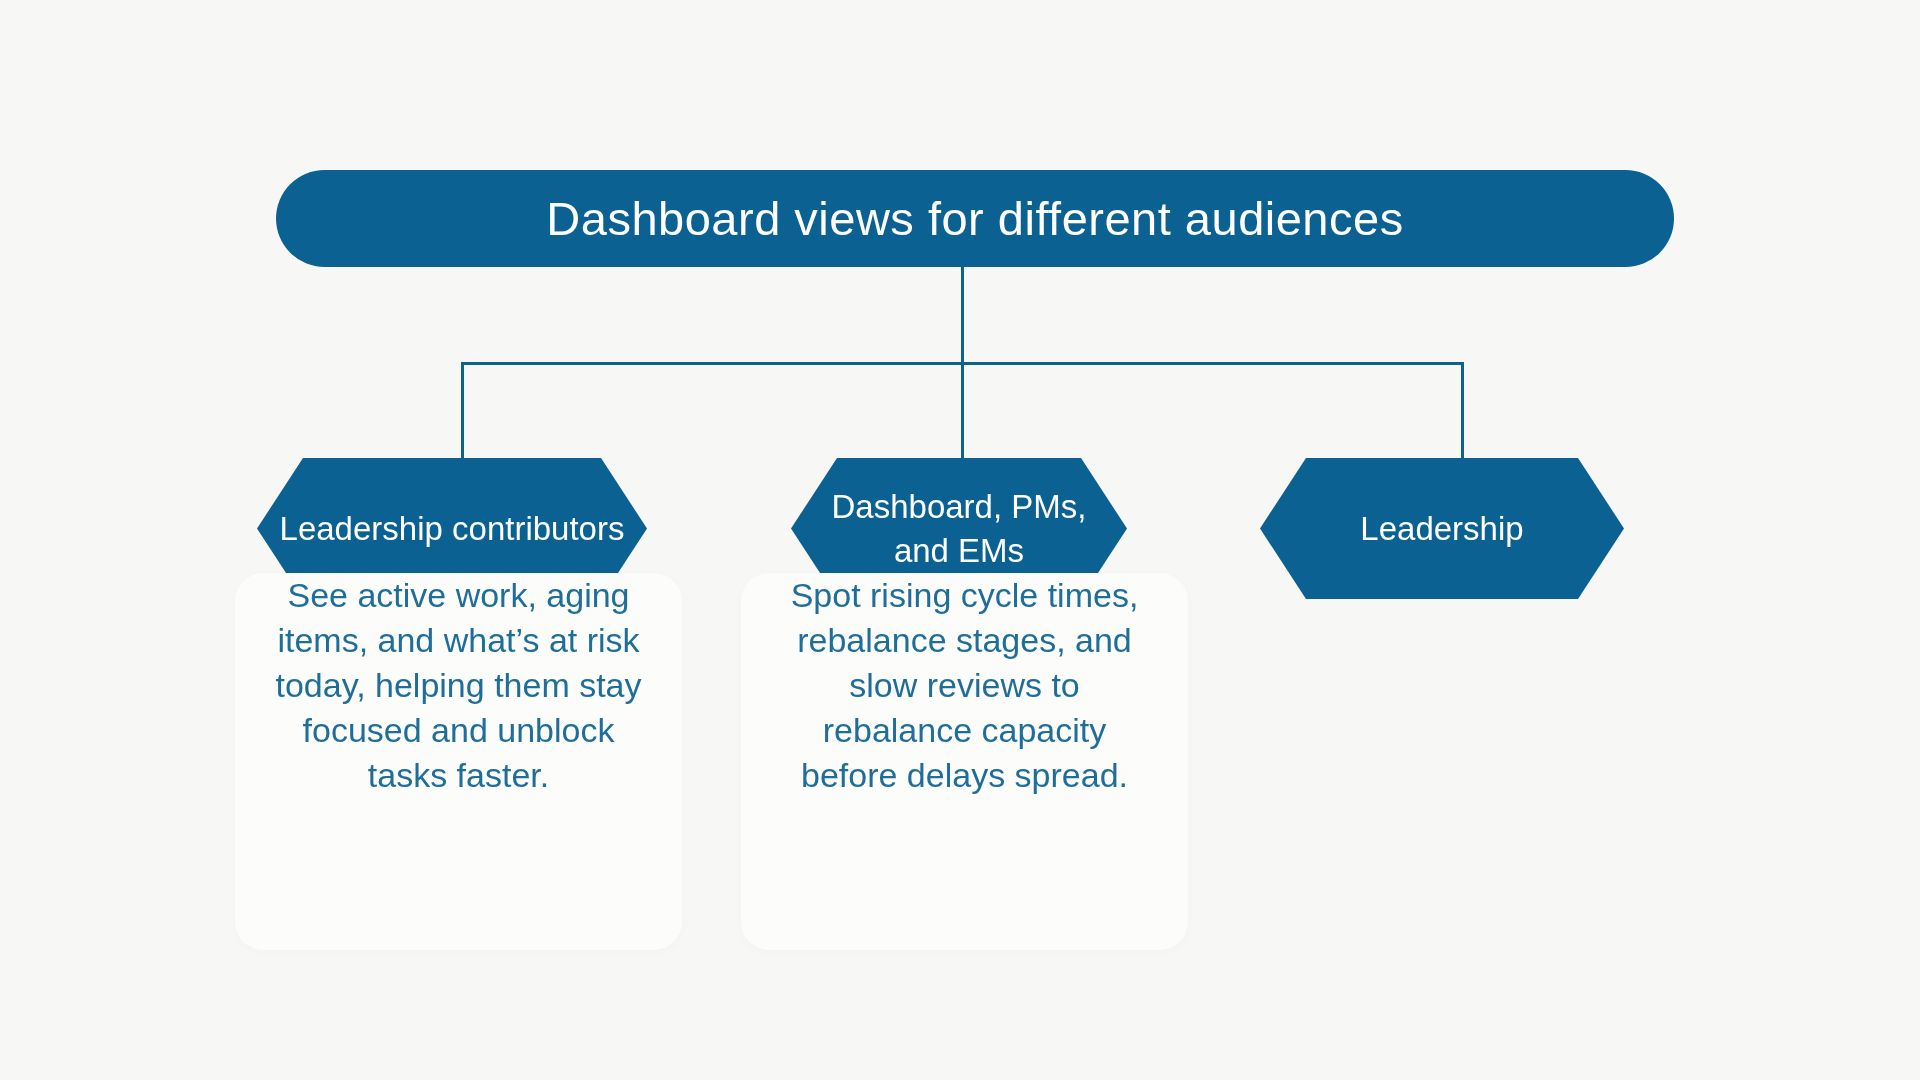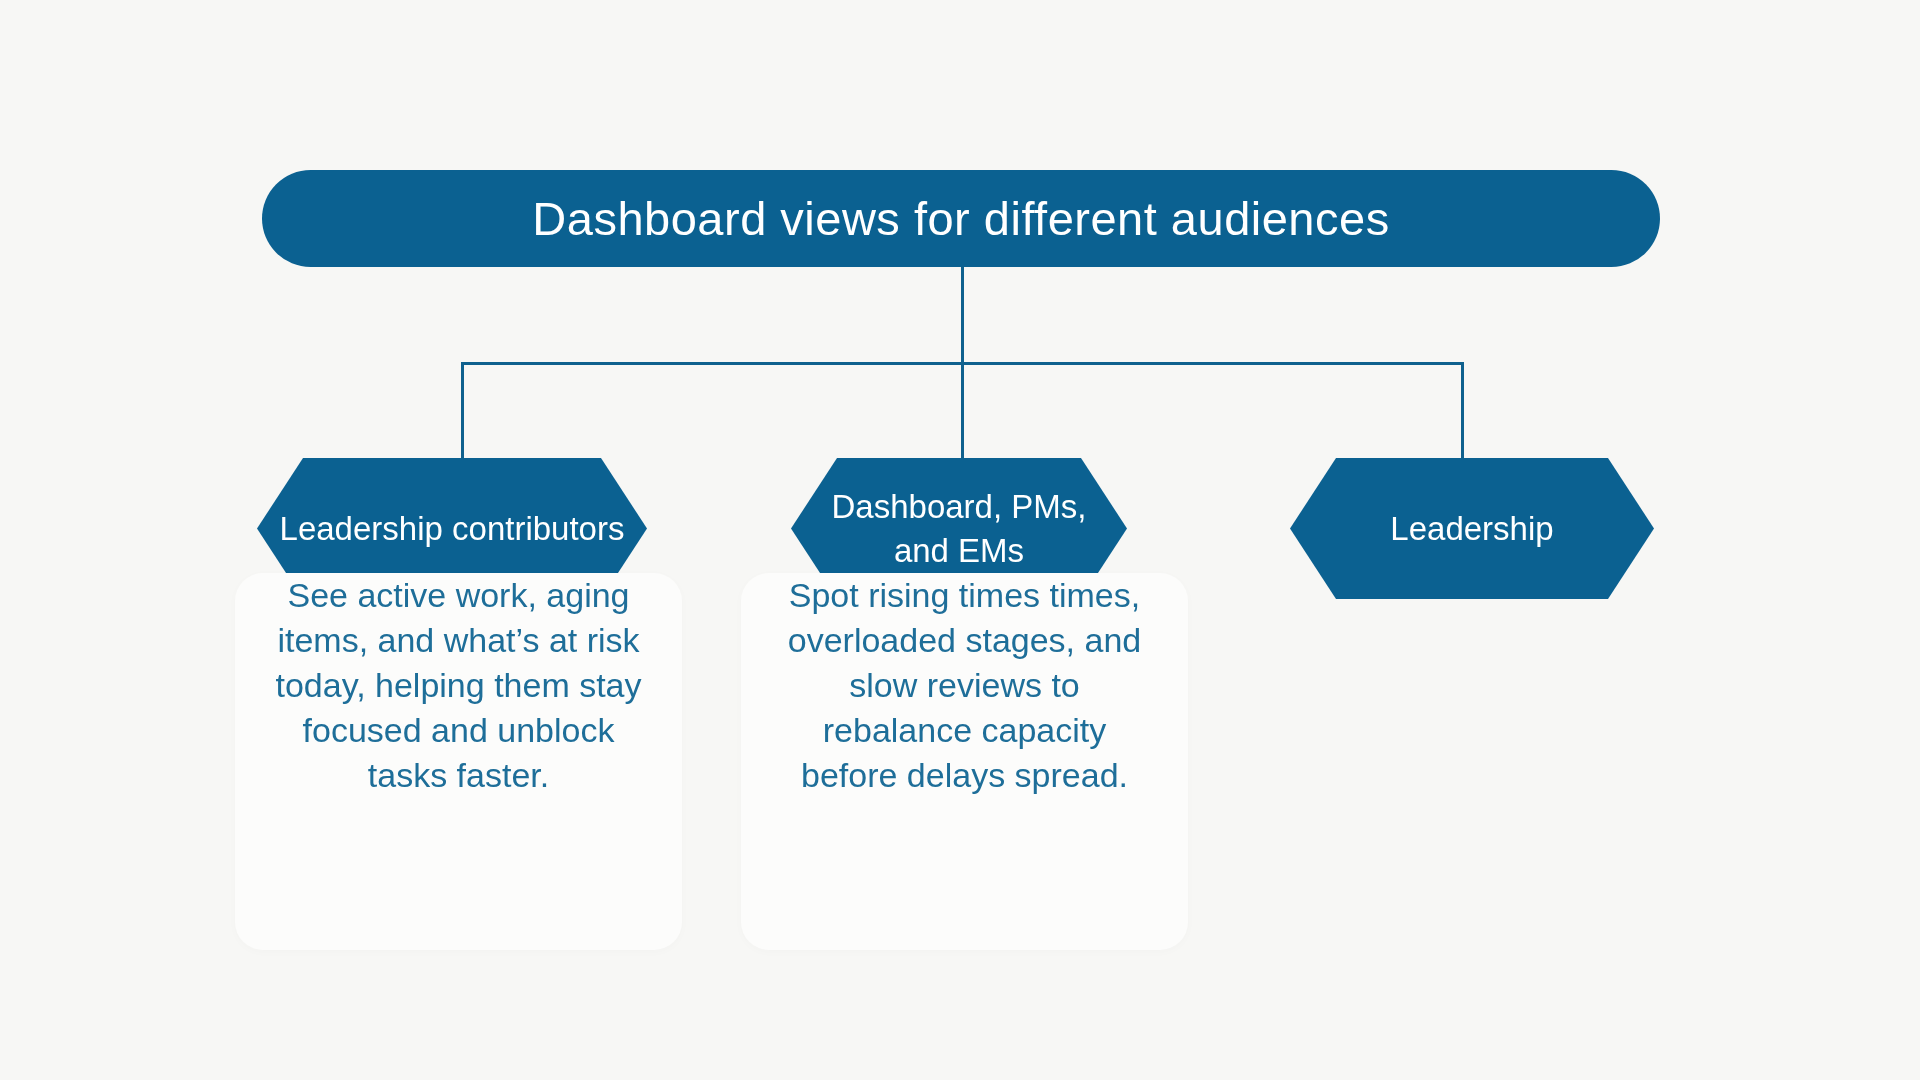--- a/index.html
+++ b/index.html
@@ -12,21 +12,21 @@
     position: relative;
     width: 1920px;
     height: 1080px;
     background: #f7f7f5;
     overflow: hidden;
   }
 
   
   .title-pill {
     position: absolute;
-    left: 262px;
+    left: 276px;
     top: 170px;
     width: 1398px;
     height: 97px;
     background: #0b6191;
     border-radius: 48.5px;
     display: flex;
     align-items: center;
     justify-content: center;
   }
   .title-pill span {
@@ -61,21 +61,21 @@
     padding: 0 12px;
     box-sizing: border-box;
   }
   .hex span {
     color: #ffffff;
     font-size: 33px;
     line-height: 1.32;
   }
   .hex.hex-1 { left: 257px;  width: 390px; }
   .hex.hex-2 { left: 791px;  width: 336px; }
-  .hex.hex-3 { left: 1290px; width: 364px; }
+  .hex.hex-3 { left: 1260px; width: 364px; }
 
   
   .card {
     position: absolute;
     top: 573px;
     height: 377px;
     background: #fcfcfb;
     border-radius: 28px;
     box-shadow: 0 2px 10px rgba(0,0,0,0.02);
     box-sizing: border-box;
@@ -113,16 +113,16 @@
     <span>Dashboard, PMs, and EMs</span>
   </div>
   <div class="hex hex-3">
     <span>Leadership</span>
   </div>
 
   <div class="card card-1">
     <p>See active work, aging items, and what’s at risk today, helping them stay focused and unblock tasks faster.</p>
   </div>
   <div class="card card-2">
-    <p>Spot rising times times, overloaded stages, and slow reviews to rebalance capacity before delays spread.</p>
+    <p>Spot rising cycle times, rebalance stages, and slow reviews to rebalance capacity before delays spread.</p>
   </div>
 
 </div>
 
 </body></html>

